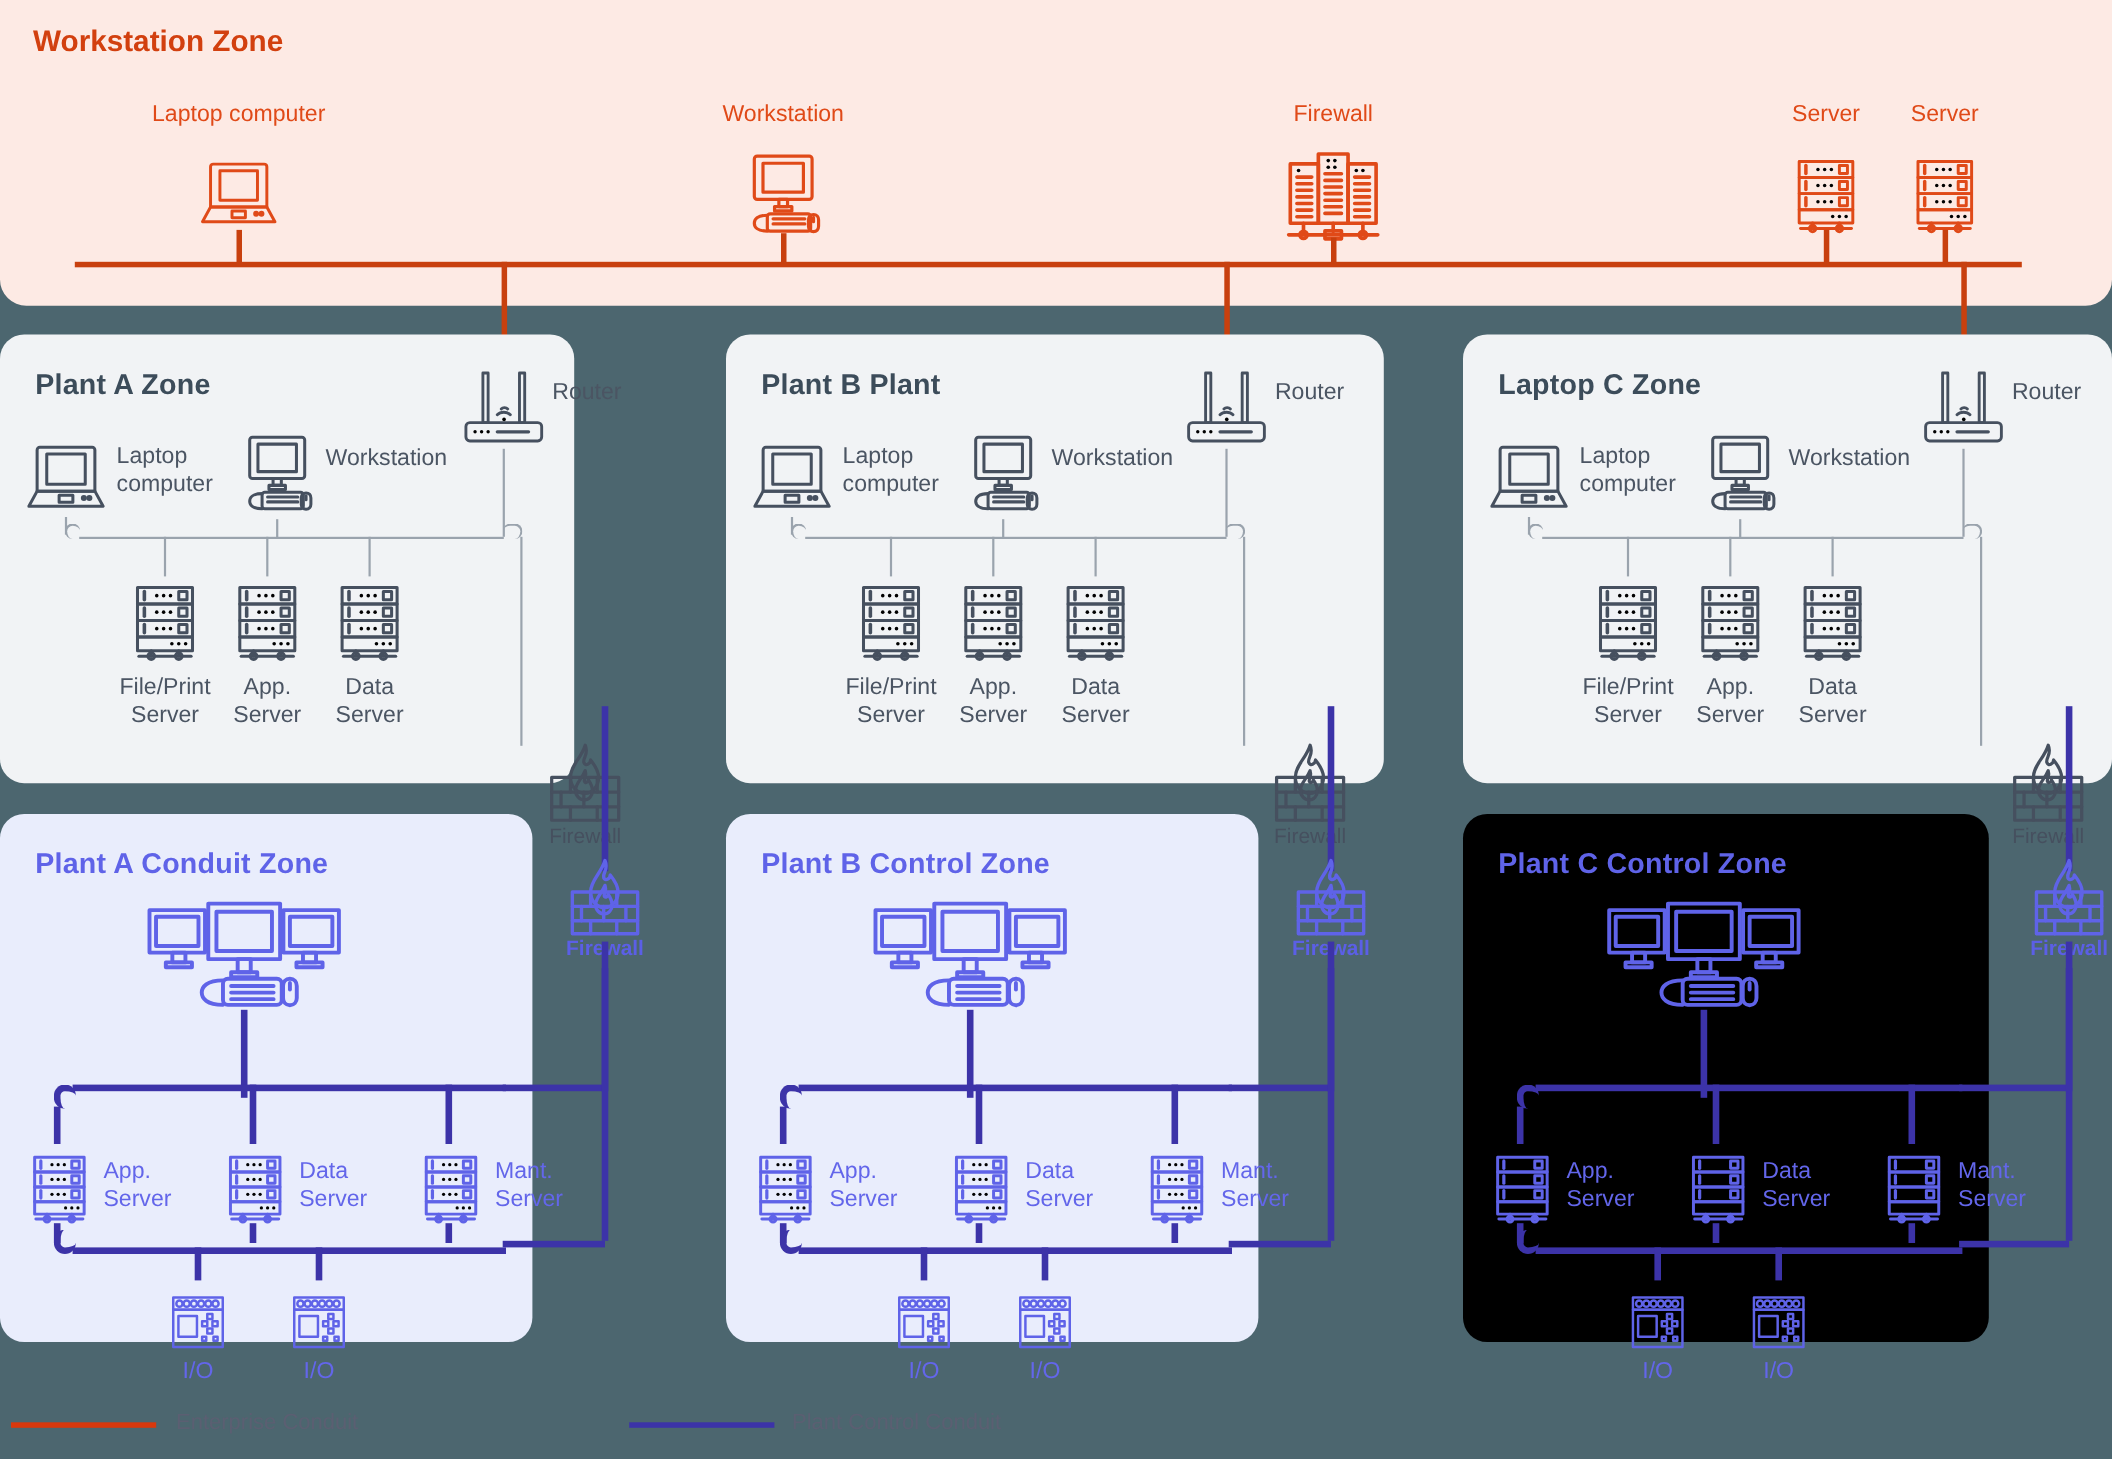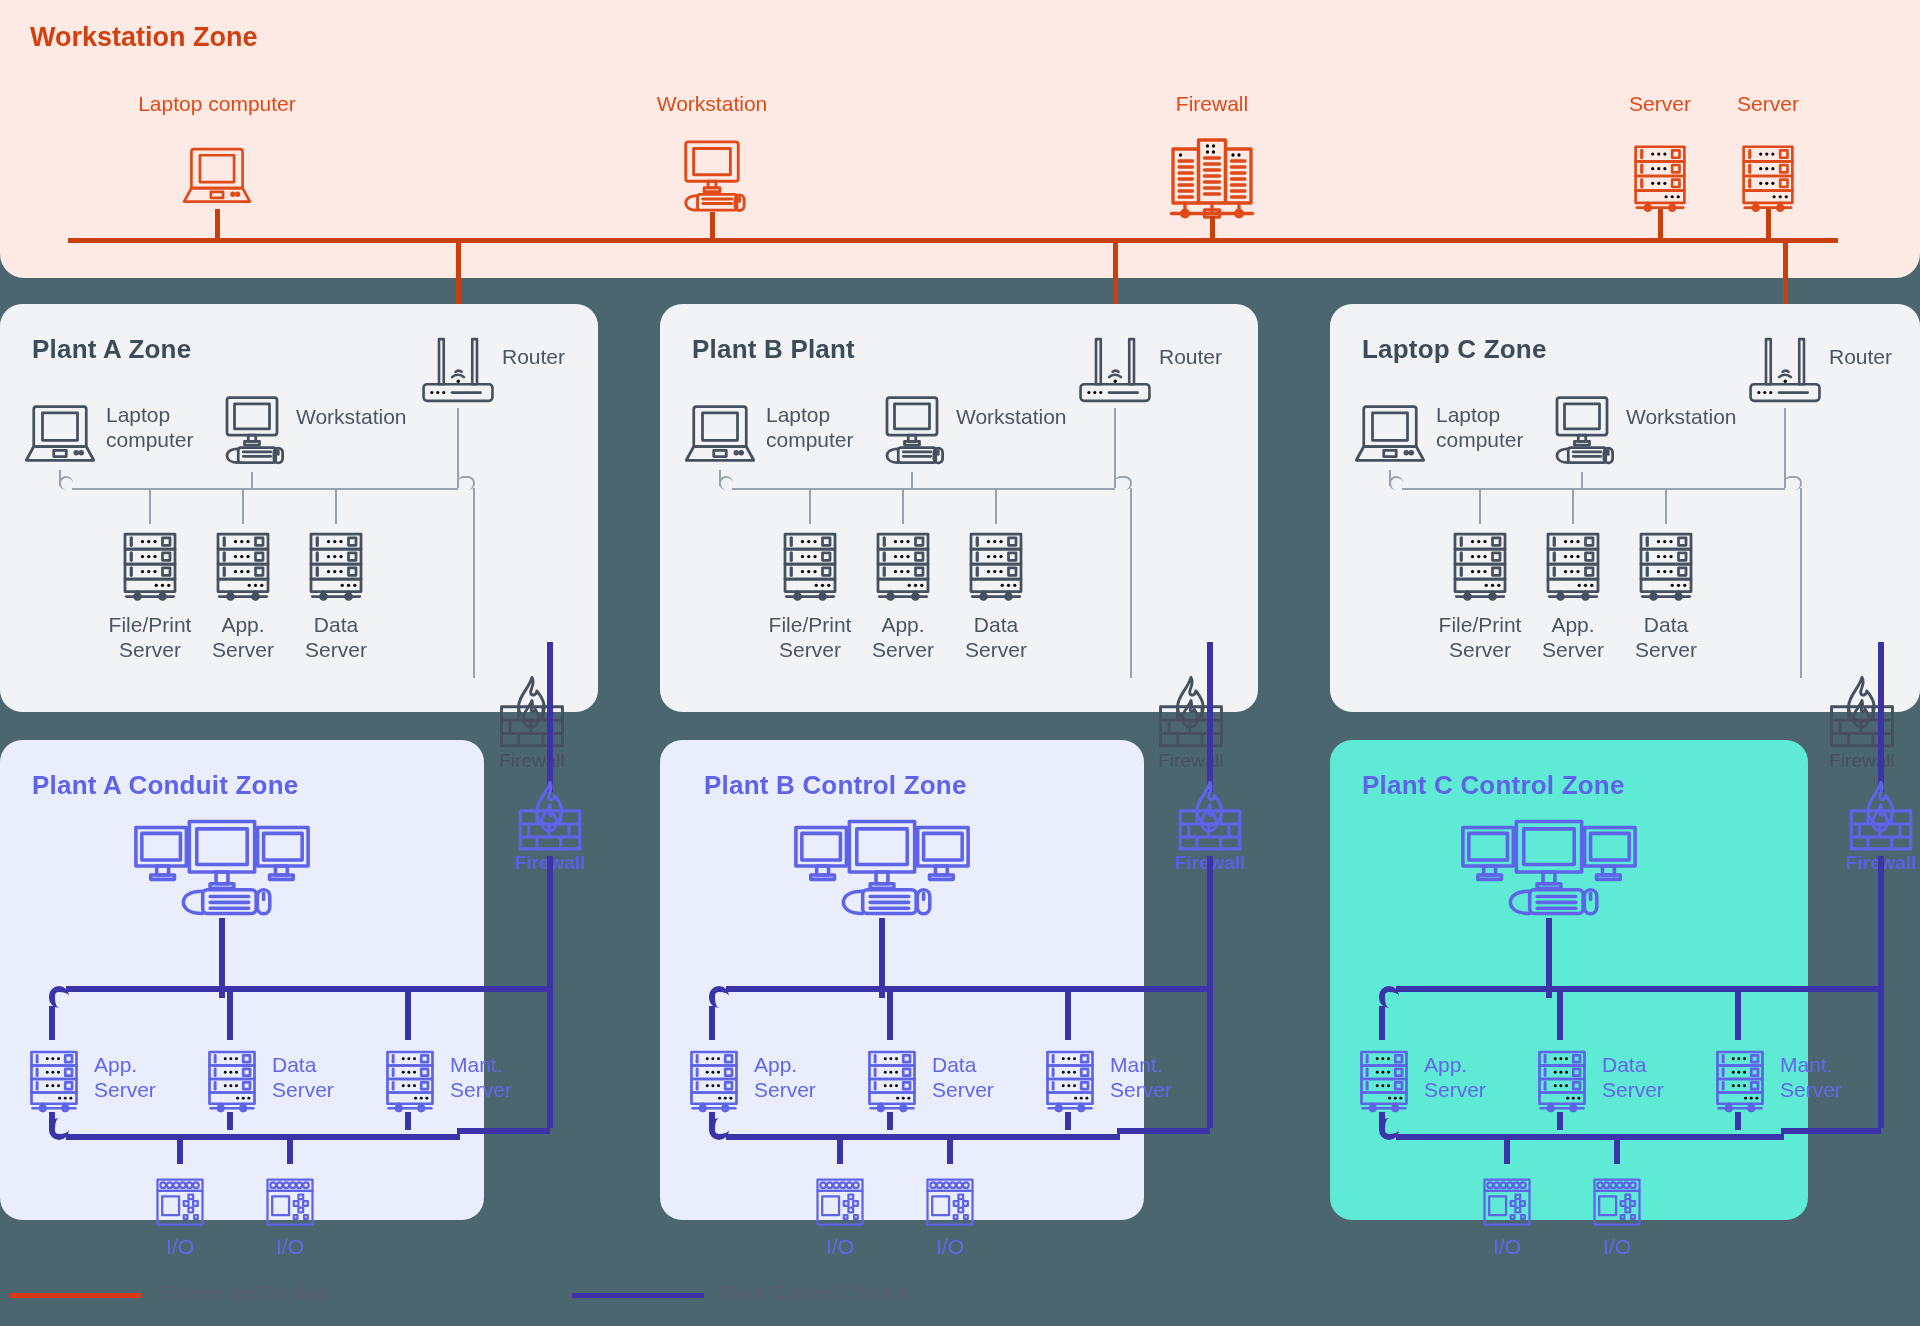--- a/index.html
+++ b/index.html
@@ -160,21 +160,21 @@
           <path d="M13 58 h38"></path>
           <circle cx="22" cy="58" r="2.4"></circle>
           <circle cx="42" cy="58" r="2.4"></circle>
         </svg>
       </div>
       <div class="abs" style="left:1766px;top:209px;width:5px;height:31px;background:#c8400e;"></div>
     </div>
     <div class="abs" style="left:456px;top:238px;width:5px;height:122px;background:#c8400e;"></div>
     <div class="abs" style="left:1113px;top:238px;width:5px;height:130px;background:#c8400e;"></div>
     <div class="abs" style="left:1783px;top:238px;width:5px;height:122px;background:#c8400e;"></div>
-    <div class="abs plant-zone" style="left:0px;top:304px;width:598px;background:#f1f3f5;">
+    <div class="abs plant-zone" style="left:0px;top:304px;width:522px;background:#f1f3f5;">
       <div class="abs plant-title" style="left:32px;top:30px;">Plant A Zone</div>
       <div class="abs" style="left:416px;top:28px;width:84px;height:76px;">
         <svg width="84" height="76" viewBox="0 0 64 64" fill="none" stroke="#46505f" stroke-width="2.2" stroke-linecap="round" stroke-linejoin="round">
           <path d="M6 44 h52 a3 3 0 0 1 3 3 v8 a3 3 0 0 1 -3 3 h-52 a3 3 0 0 1 -3 -3 v-8 a3 3 0 0 1 3 -3 z"></path>
           <circle cx="10" cy="51" r="1.3" fill="currentColor" stroke="none"></circle>
           <circle cx="15" cy="51" r="1.3" fill="currentColor" stroke="none"></circle>
           <circle cx="20" cy="51" r="1.3" fill="currentColor" stroke="none"></circle>
           <path d="M27 51 h24" stroke-width="2.4"></path>
           <path d="M16 6 h4 v38 h-4 z"></path>
           <path d="M44 6 h4 v38 h-4 z"></path>
@@ -814,21 +814,21 @@
           <path d="M36 31 h5 v5 h-5 z"></path>
           <path d="M46 31 h5 v5 h-5 z"></path>
           <path d="M41 38 h5 v5 h-5 z"></path>
           <path d="M36 46 h4 v4 h-4 z"></path>
           <path d="M47 46 h4 v4 h-4 z"></path>
         </svg>
       </div>
       <div class="abs blue-label" style="left:230px;top:494px;width:120px;text-align:center;white-space:pre;">I/O</div>
     </div>
     <div class="abs control-zone" style="left:660px;top:740px;width:484px;background:#e9edfc;">
-      <div class="abs control-title" style="left:32px;top:30px;margin-left:12px;">Plant B Control Zone</div>
+      <div class="abs control-title" style="left:32px;top:30px;">Plant B Control Zone</div>
       <div class="abs" style="left:127px;top:72px;width:190px;height:108px;">
         <svg width="190" height="108" viewBox="0 0 128 72" fill="none" stroke="#5f63e8" stroke-width="2.4" stroke-linecap="round" stroke-linejoin="round">
           <path d="M6 10 h34 v26 h-34 z"></path>
           <path d="M10 14 h26 v18 h-26 z"></path>
           <path d="M42 6 h44 v34 h-44 z"></path>
           <path d="M47 11 h34 v24 h-34 z"></path>
           <path d="M88 10 h34 v26 h-34 z"></path>
           <path d="M92 14 h26 v18 h-26 z"></path>
           <path d="M20 36 h8 v6 h-8 z"></path>
           <path d="M16 42 h16 v3 h-16 z"></path>
@@ -986,21 +986,21 @@
           <path d="M41 24 h5 v5 h-5 z"></path>
           <path d="M36 31 h5 v5 h-5 z"></path>
           <path d="M46 31 h5 v5 h-5 z"></path>
           <path d="M41 38 h5 v5 h-5 z"></path>
           <path d="M36 46 h4 v4 h-4 z"></path>
           <path d="M47 46 h4 v4 h-4 z"></path>
         </svg>
       </div>
       <div class="abs blue-label" style="left:230px;top:494px;width:120px;text-align:center;white-space:pre;">I/O</div>
     </div>
-    <div class="abs control-zone" style="left:1330px;top:740px;width:478px;background:#5eead4;">
+    <div class="abs control-zone" style="left:1330px;top:740px;width:478px;background:#000000;">
       <div class="abs control-title" style="left:32px;top:30px;">Plant C Control Zone</div>
       <div class="abs" style="left:124px;top:72px;width:190px;height:108px;">
         <svg width="190" height="108" viewBox="0 0 128 72" fill="none" stroke="#5f63e8" stroke-width="2.4" stroke-linecap="round" stroke-linejoin="round">
           <path d="M6 10 h34 v26 h-34 z"></path>
           <path d="M10 14 h26 v18 h-26 z"></path>
           <path d="M42 6 h44 v34 h-44 z"></path>
           <path d="M47 11 h34 v24 h-34 z"></path>
           <path d="M88 10 h34 v26 h-34 z"></path>
           <path d="M92 14 h26 v18 h-26 z"></path>
           <path d="M20 36 h8 v6 h-8 z"></path>

